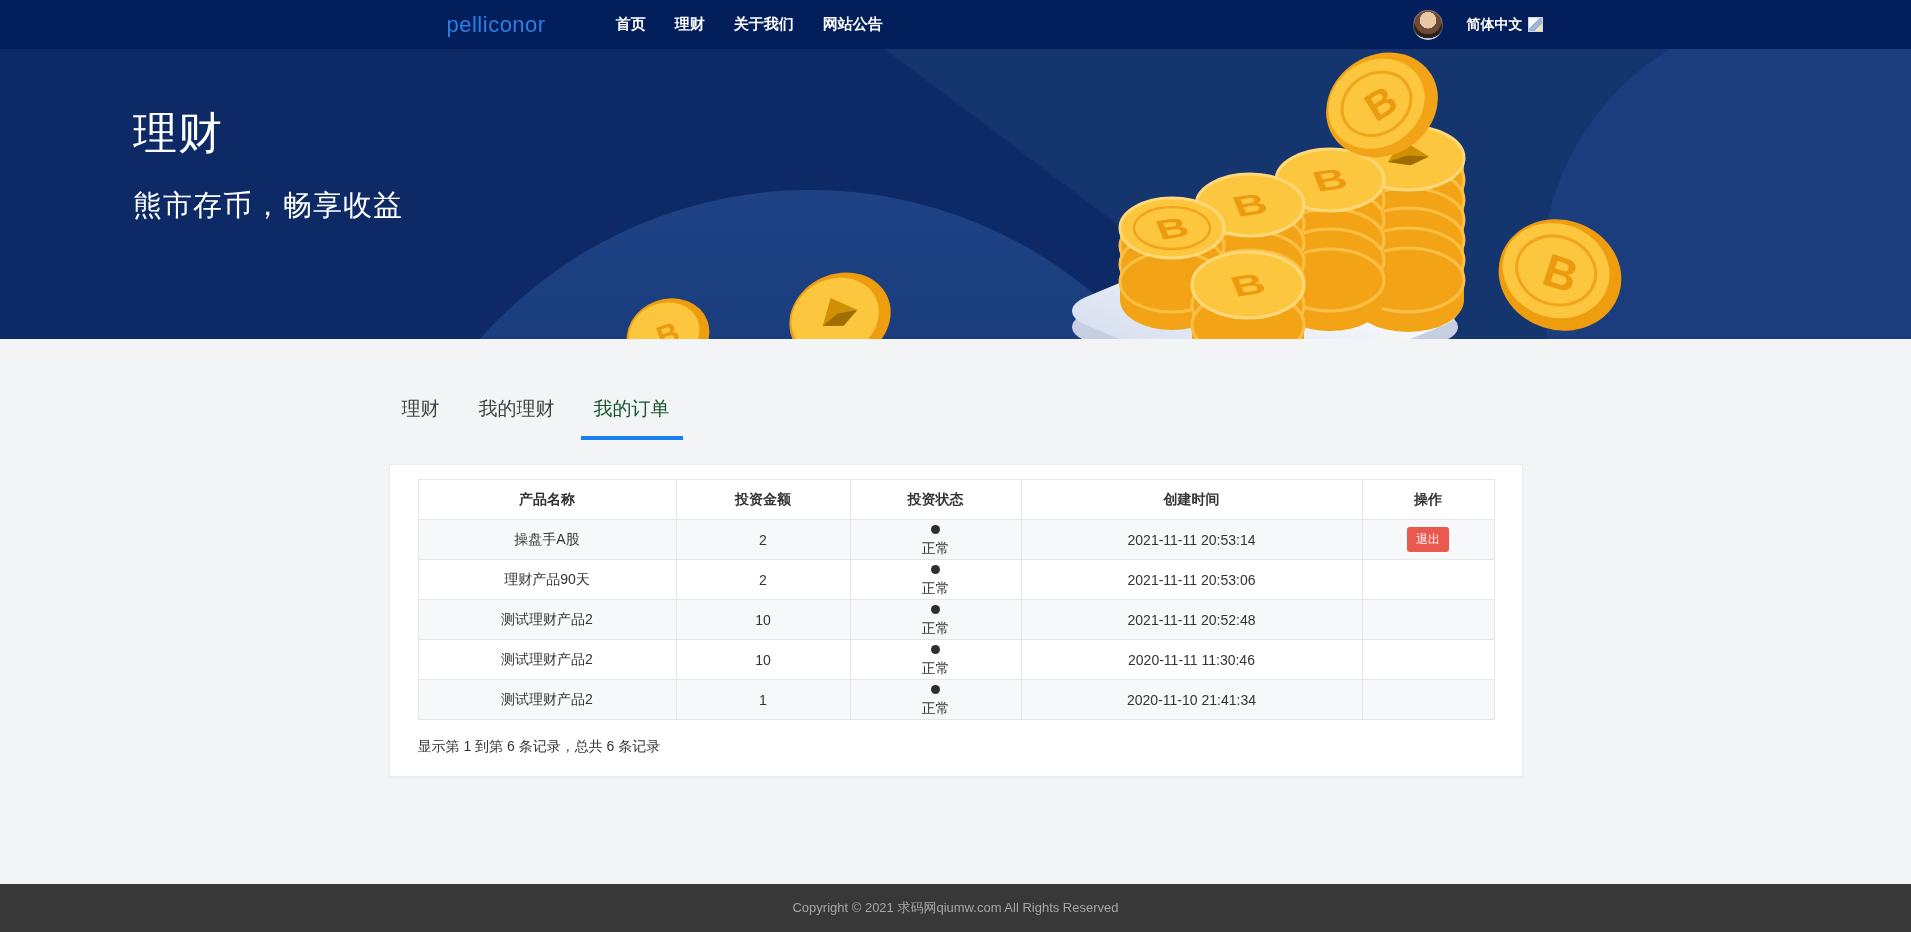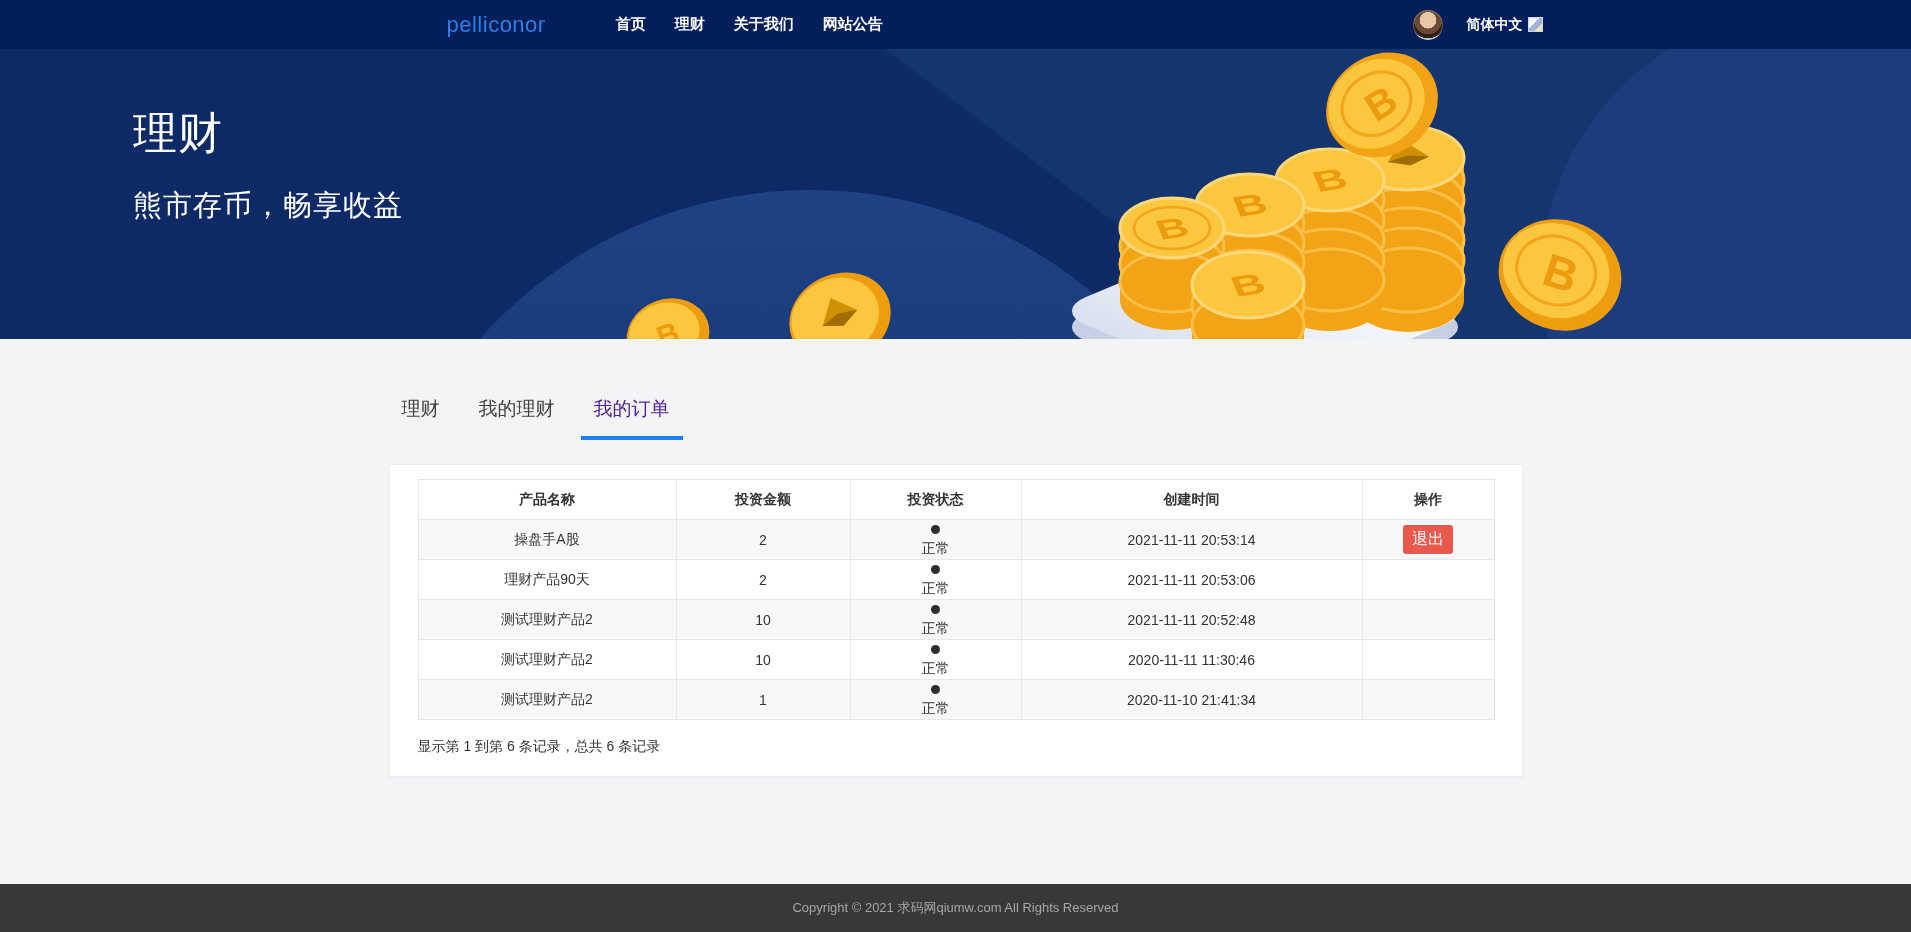--- a/index.html
+++ b/index.html
@@ -43,31 +43,31 @@
   }
   .hero-illustration { position: absolute; left: 620px; top: 0; }
   .hero-content { position: absolute; left: 133px; top: 55px; color: #fff; z-index: 2; }
   .hero-title { font-size: 44px; font-weight: 500; margin: 0; letter-spacing: 1px; }
   .hero-subtitle { font-size: 29px; font-weight: 400; margin: 23px 0 0; letter-spacing: 1px; }
 
   
   .band { height: 545px; padding-top: 57px; }
   .tabs { display: flex; margin-bottom: 24px; }
   .tab { font-size: 19px; color: #404040; padding: 0 13px 14px; margin-right: 13px; cursor: pointer; border-bottom: 4px solid transparent; }
-  .tab.active { color: #4c1d95; border-bottom-color: #1a7ff1; }
+  .tab.active { color: #14532d; border-bottom-color: #1a7ff1; }
 
   .card { background: #fff; border: 1px solid #ebedf0; box-shadow: 0 1px 2px rgba(0,0,0,.03); padding: 14px 28px 20px; }
   table { width: 100%; border-collapse: collapse; table-layout: fixed; }
   th, td { border: 1px solid #e6e6e6; text-align: center; color: #333; overflow: hidden; white-space: nowrap; }
   th { height: 40px; font-size: 14px; font-weight: 700; background: #fff; }
   td { height: 35px; font-size: 14px; }
   tbody tr:nth-child(odd) { background: #f7f8fa; }
   .status-wrap { display: inline-flex; align-items: center; gap: 6px; flex-direction: column; }
   .dot { display: inline-block; width: 9px; height: 9px; border-radius: 50%; background: #2e2e2e; }
-  .btn-danger { background: #e9594e; color: #fff; border: none; border-radius: 3px; font-size: 16px; padding: 4px 9px; cursor: pointer; }
+  .btn-danger { background: #e9594e; color: #fff; border: none; border-radius: 3px; font-size: 12px; padding: 4px 9px; cursor: pointer; }
   .summary { margin-top: 18px; font-size: 14px; color: #333; }
 
   
   .footer { height: 48px; background: #383838; display: flex; align-items: center; justify-content: center; }
   .footer-text { color: #a6a6a6; font-size: 13px; }
 </style>
 </head>
 <body>
 
 <header class="navbar">

